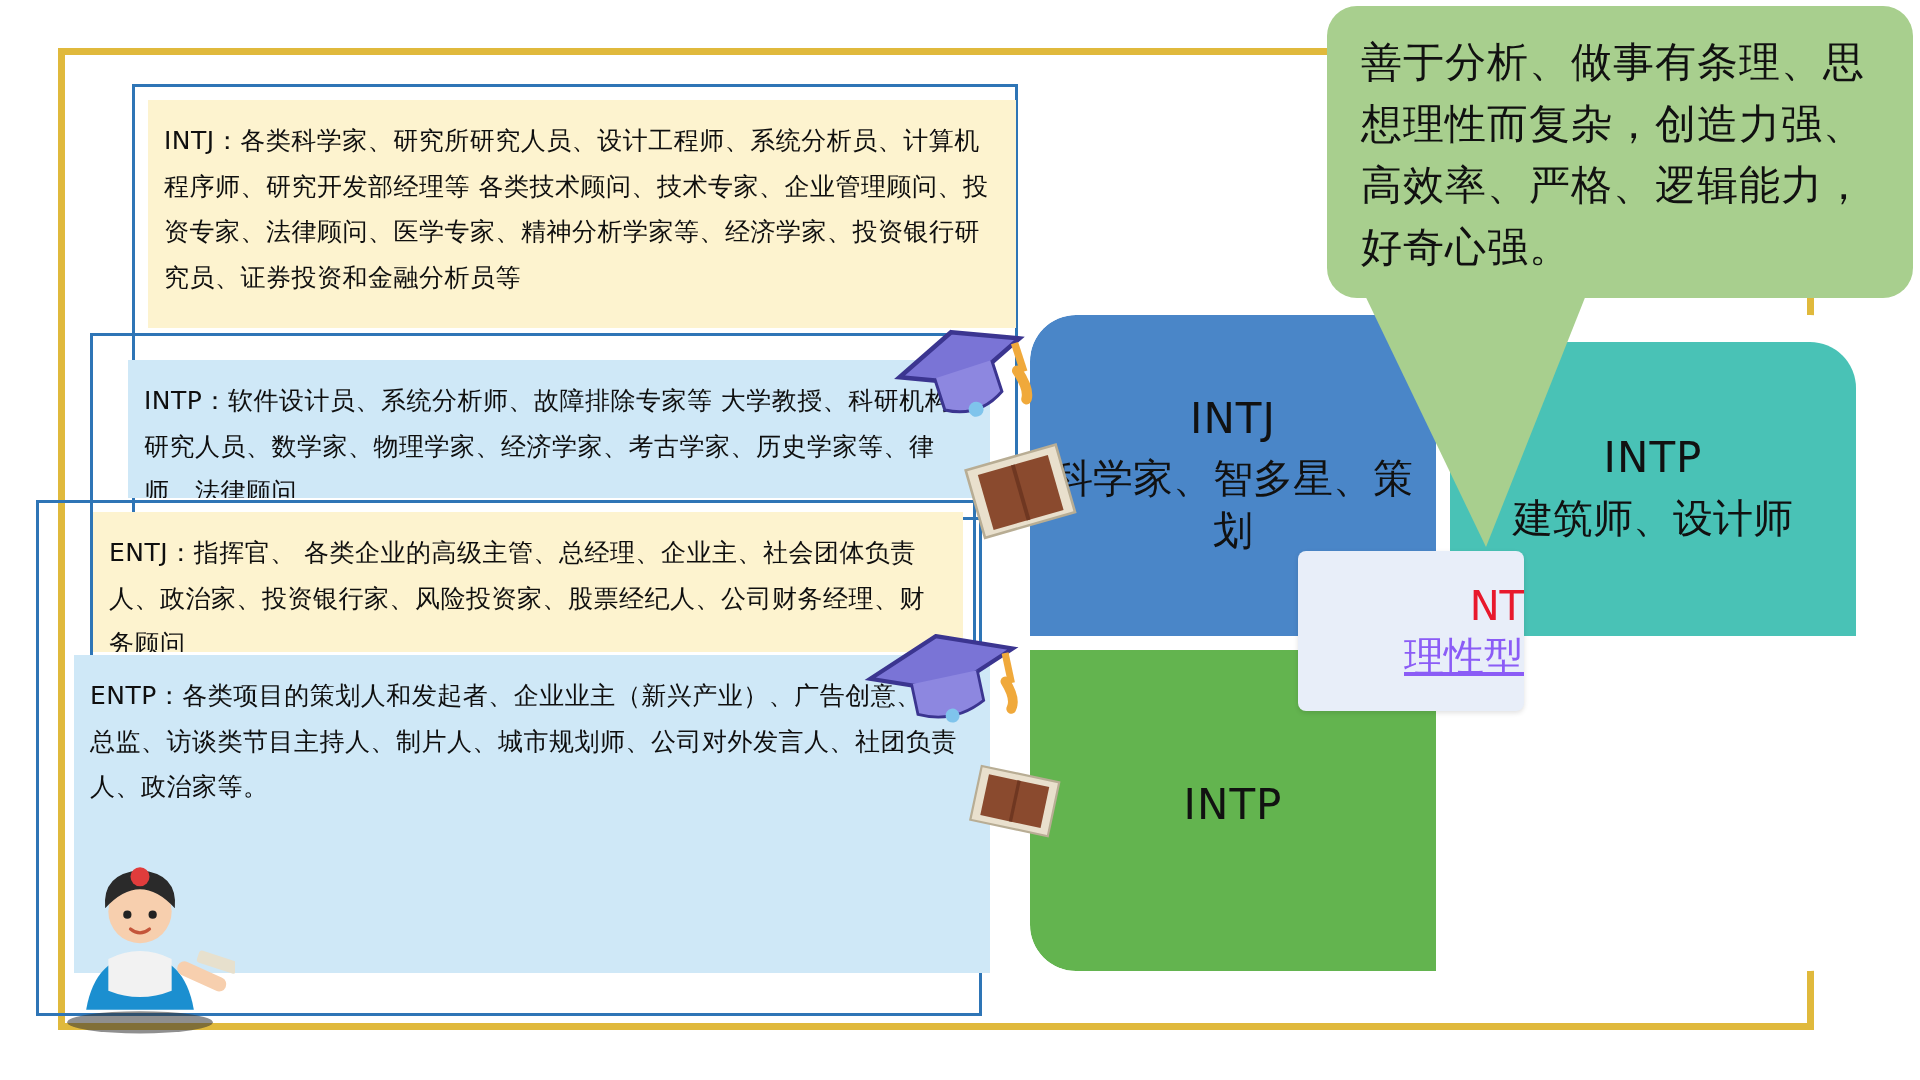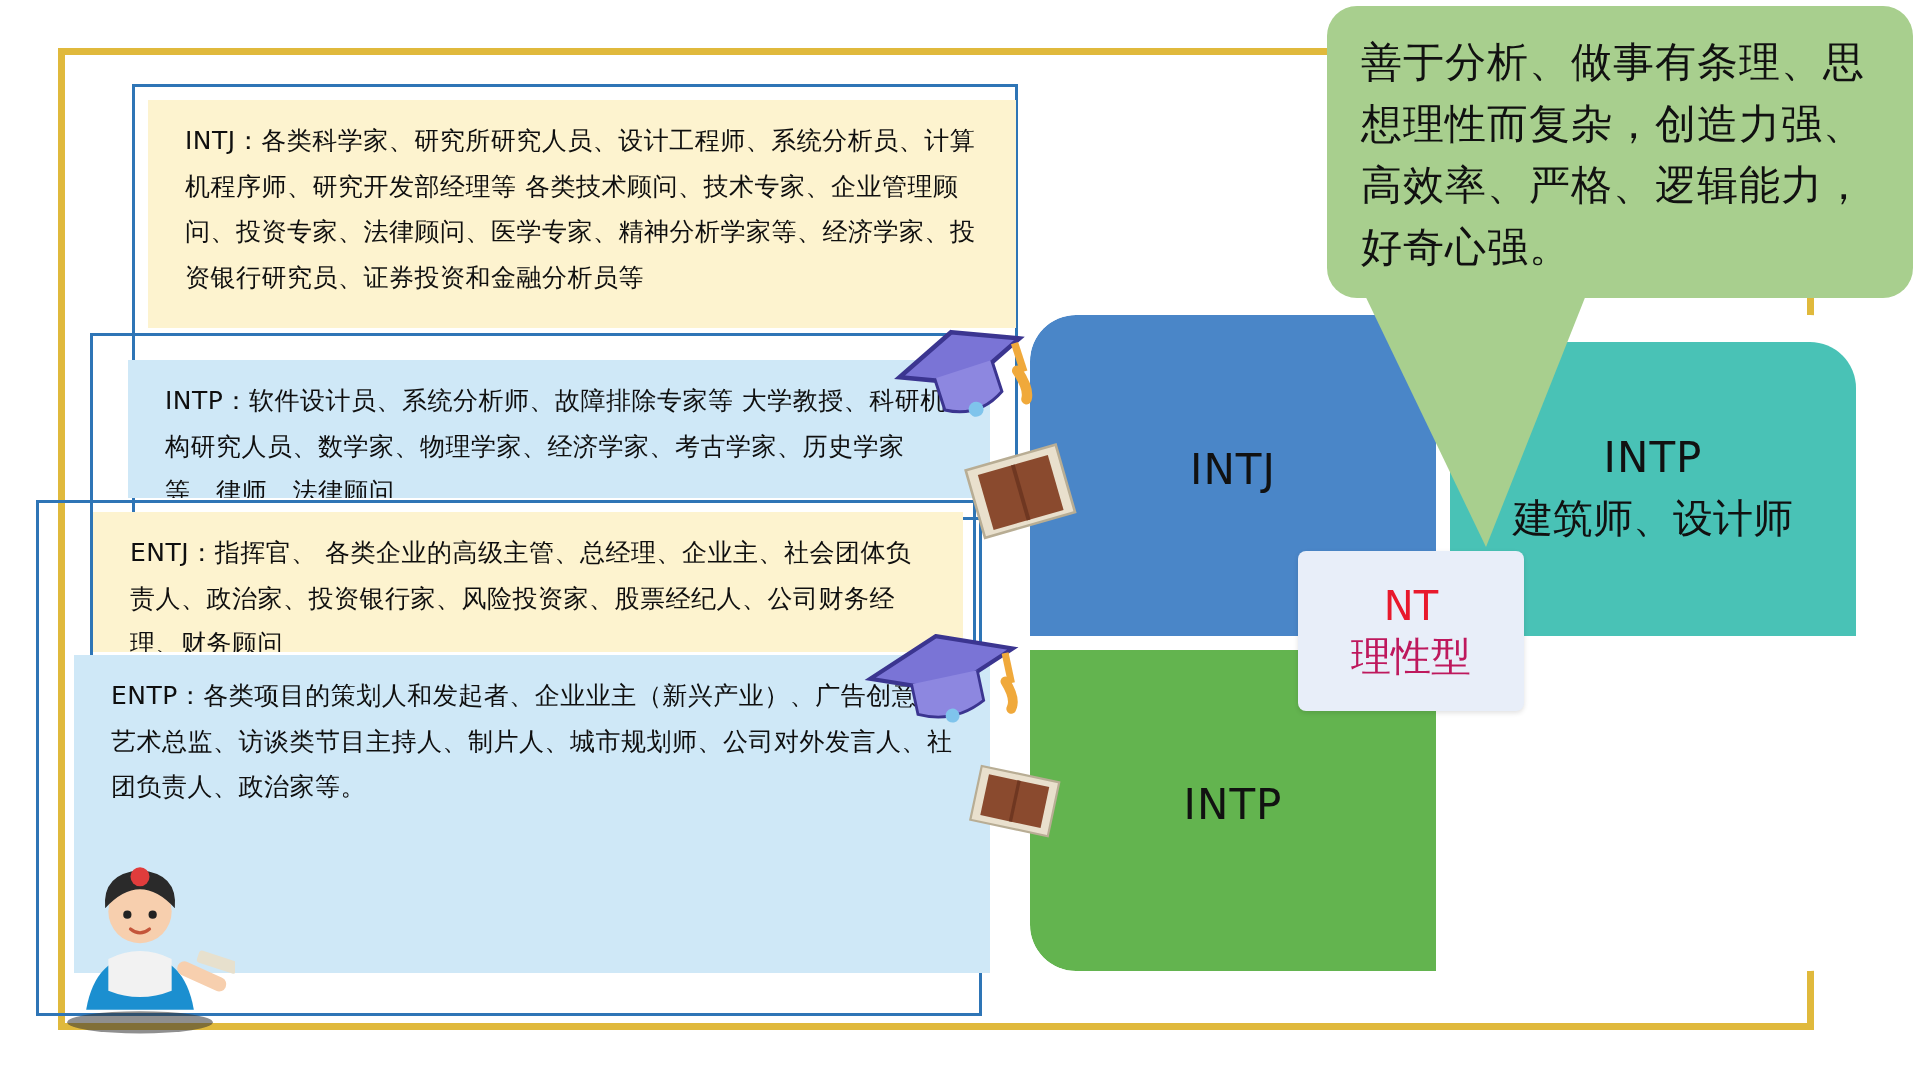--- a/index.html
+++ b/index.html
@@ -20,21 +20,21 @@
   
   .blue-frame{position:absolute;border:3px solid #2e75b6;background:transparent;z-index:2;}
   .bf1{left:132px;top:84px;width:880px;height:430px;}
   .bf2{left:90px;top:333px;width:880px;height:430px;}
   .bf3{left:36px;top:500px;width:940px;height:510px;}
 
   
   .card{
     position:absolute;z-index:3;
     box-sizing:border-box;
-    padding:18px 37px;
+    padding:18px 16px;
     overflow:hidden;
     font-size:25px;
     line-height:1.82;
     color:#0f0f0f;
     letter-spacing:.5px;
     font-family:"DejaVu Sans","Liberation Sans",sans-serif;
   }
   .card-cream{background:#fdf3cf;}
   .card-blue{background:#cfe8f7;}
 
@@ -67,25 +67,25 @@
   
   .grid > .quad:nth-child(1){border-top-left-radius:46px;}
   .grid > .quad:nth-child(2){border-top-right-radius:46px;margin-top:27px;}
   .grid > .quad:nth-child(3){border-bottom-left-radius:46px;}
   .grid > .quad:nth-child(4){border-bottom-right-radius:46px;}
 
   
   .nt-badge{
     position:absolute;left:1298px;top:551px;width:226px;height:160px;
     background:#e8eef9;border-radius:8px;z-index:6;
-    display:flex;flex-direction:column;align-items:center;justify-content:center;
+    display:flex;flex-direction:column;align-items:flex-end;justify-content:center;
     box-shadow:0 2px 5px rgba(0,0,0,.12);
   }
   .nt-badge .nt{font-size:40px;color:#e8192c;line-height:1.25;}
-  .nt-badge .cn{font-size:40px;color:#be185d;line-height:1.25;}
+  .nt-badge .cn{font-size:40px;color:#8b5cf6;line-height:1.25;text-decoration:underline;}
 
   
   .callout{
     position:absolute;left:1327px;top:6px;width:586px;height:292px;
     background:#a8cf8e;border-radius:30px;z-index:7;
     box-sizing:border-box;padding:26px 30px 18px 34px;
     color:#111;font-size:41px;line-height:1.5;letter-spacing:1px;
     font-family:Liberation Serif, serif;
   }
   .callout-tail{
@@ -175,20 +175,21 @@
     <circle cx="52" cy="44" r="2.6" fill="#222"></circle>
     <circle cx="68" cy="44" r="2.6" fill="#222"></circle>
     <path d="M54,53 q6,5 12,0" stroke="#c4553a" stroke-width="2" fill="none" stroke-linecap="round"></path>
     <path d="M88,78 l22,10" stroke="#f7cfae" stroke-width="9" stroke-linecap="round"></path>
     <rect x="96" y="70" width="26" height="8" rx="2" fill="#e7e0cd" transform="rotate(18 109 74)"></rect>
   </svg>
 
   <div class="grid">
     <div class="quad q-intj">
       <div class="code">INTJ</div>
+      <div class="desc">科学家、智多星、策划</div>
     </div>
     <div class="quad q-intp">
       <div class="code">INTP</div>
       <div class="desc">建筑师、设计师</div>
     </div>
     <div class="quad q-entj">
       <div class="code">INTP</div>
     </div>
   </div>
 

